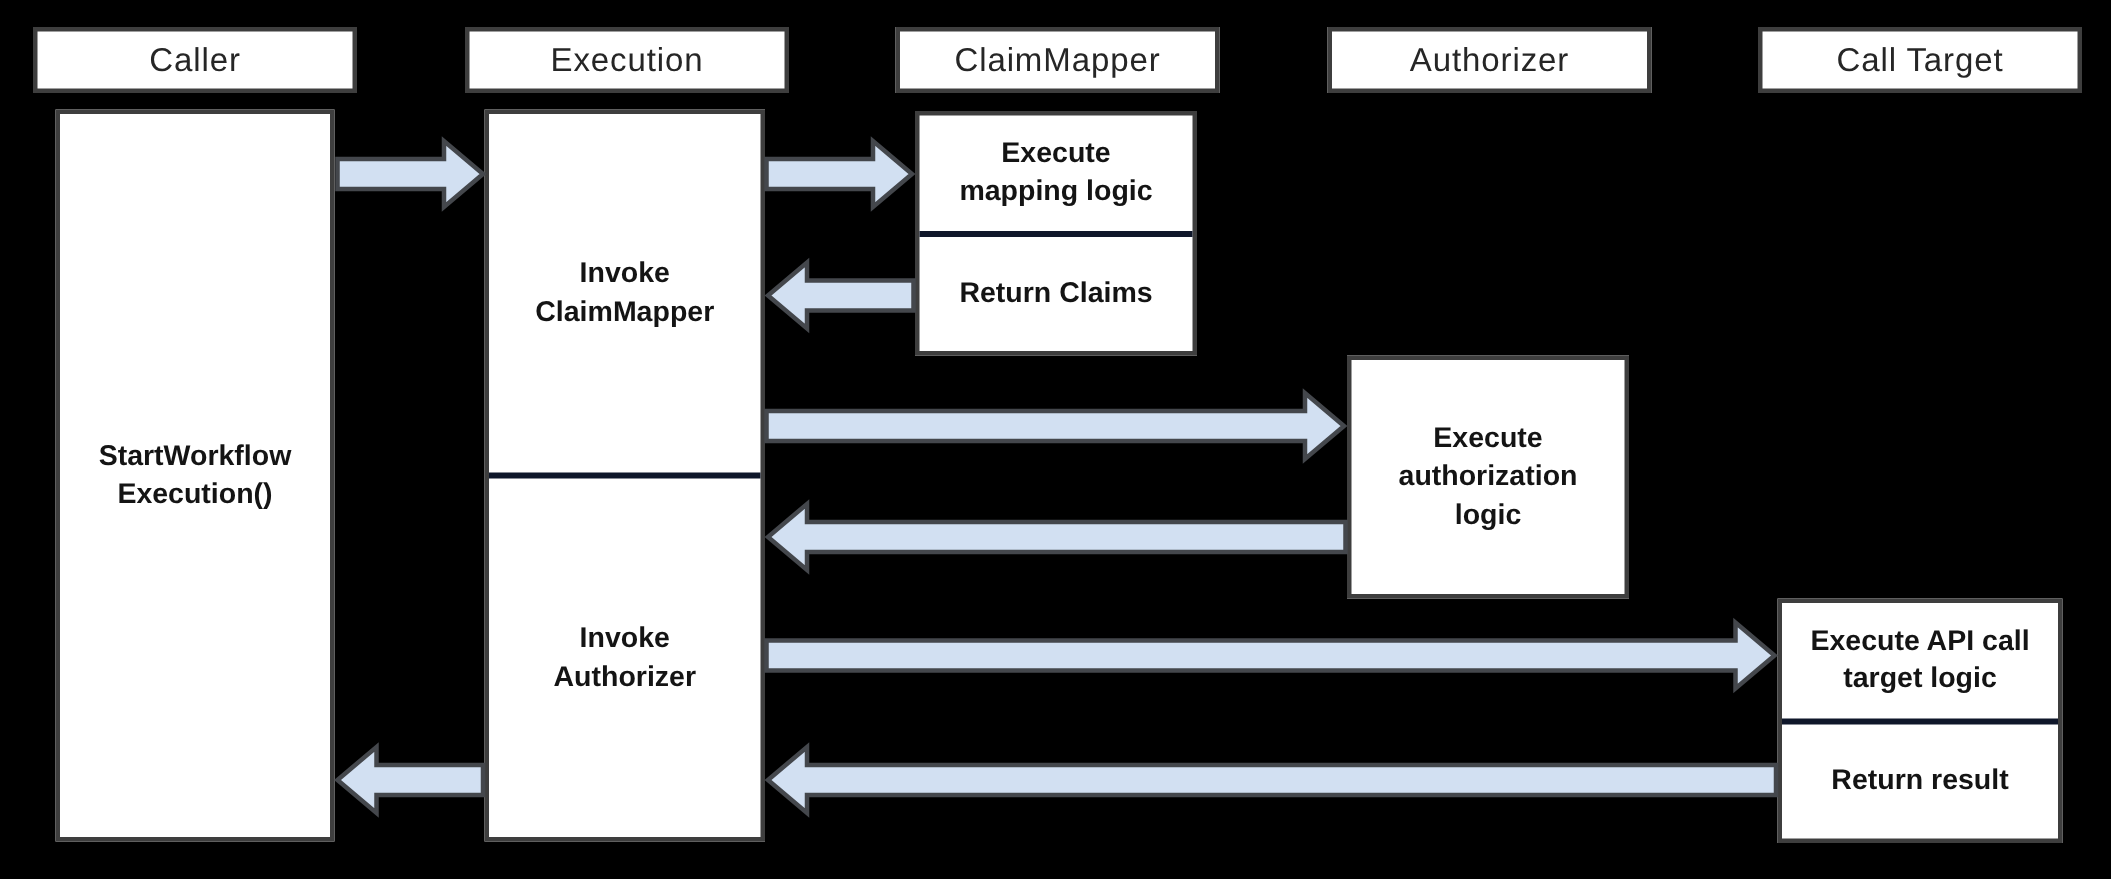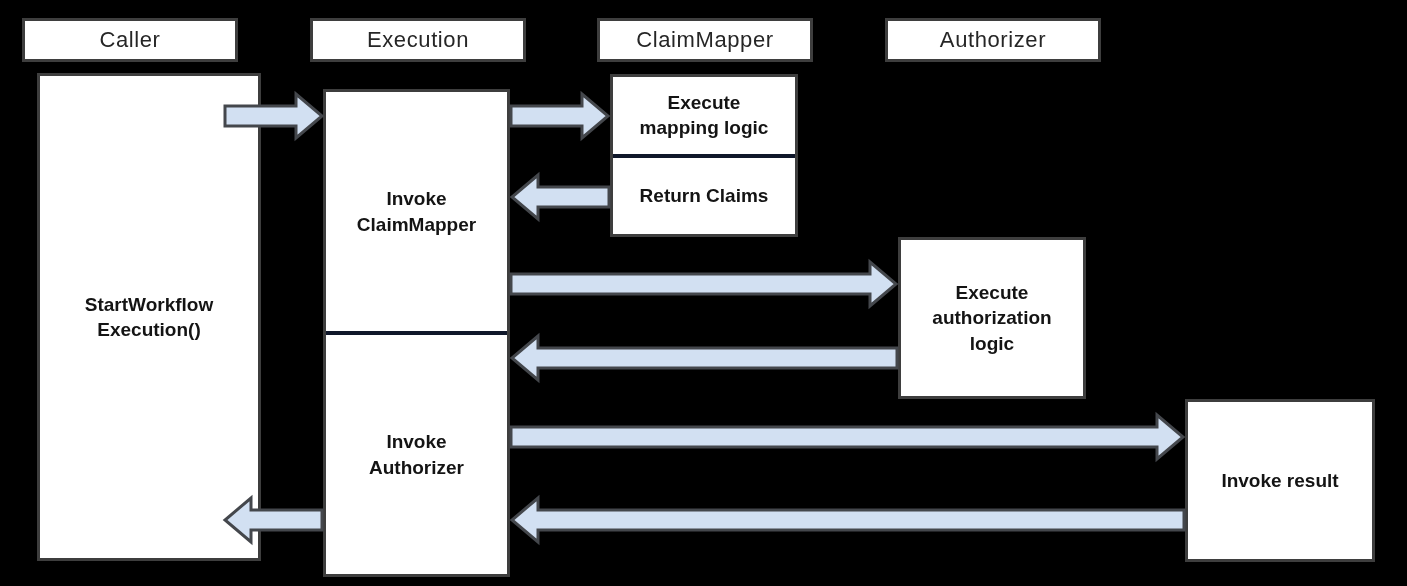--- a/index.html
+++ b/index.html
@@ -55,22 +55,22 @@
     font-weight: bold;
     font-size: 19px;
     line-height: 1.32;
     color: #141414;
     white-space: pre-line;
     padding: 2px 6px;
   }
   .stack .cell + .cell {
     border-top: 4px solid #0f172a;
   }
-  .stack-caller      { left: 37px;   top: 73px;  width: 224px; height: 488px; }
-  .stack-frontend    { left: 323px;  top: 73px;  width: 187px; height: 488px; margin-top: 16px; }
+  .stack-caller      { left: 37px;   top: 73px;  width: 186px; height: 488px; }
+  .stack-frontend    { left: 323px;  top: 73px;  width: 187px; height: 488px; }
   .stack-claimmapper { left: 610px;  top: 74px;  width: 188px; height: 163px; }
   .stack-authorizer  { left: 898px;  top: 237px; width: 188px; height: 162px; }
   .stack-calltarget  { left: 1185px; top: 399px; width: 190px; height: 163px; }
 
   
   .arrows {
     position: absolute;
     left: 0;
     top: 0;
     width: 1407px;
@@ -86,20 +86,21 @@
 </style>
 </head>
 <body>
 
 <div class="canvas">
 
   <div class="hdr hdr-caller">Caller</div>
   <div class="hdr hdr-frontend">Execution</div>
   <div class="hdr hdr-claimmapper">ClaimMapper</div>
   <div class="hdr hdr-authorizer">Authorizer</div>
+  <div class="hdr hdr-calltarget">Call Target</div>
 
   <div class="stack stack-caller">
     <div class="cell">StartWorkflow
 Execution()</div>
   </div>
 
   <div class="stack stack-frontend">
     <div class="cell">Invoke
 ClaimMapper</div>
     <div class="cell">Invoke
@@ -112,21 +113,23 @@
     <div class="cell">Return Claims</div>
   </div>
 
   <div class="stack stack-authorizer">
     <div class="cell">Execute
 authorization
 logic</div>
   </div>
 
   <div class="stack stack-calltarget">
-    <div class="cell">Invoke result</div>
+    <div class="cell">Execute API call
+target logic</div>
+    <div class="cell">Return result</div>
   </div>
 
   <svg class="arrows" viewBox="0 0 1407 586" xmlns="http://www.w3.org/2000/svg">
     <polygon points="225,106 296,106 296,94 322,116 296,138 296,126 225,126"></polygon>
     <polygon points="511,106 582,106 582,94 608,116 582,138 582,126 511,126"></polygon>
     <polygon points="609,187 538,187 538,175 512,197 538,219 538,207 609,207"></polygon>
     <polygon points="511,274 870,274 870,262 896,284 870,306 870,294 511,294"></polygon>
     <polygon points="897,348 538,348 538,336 512,358 538,380 538,368 897,368"></polygon>
     <polygon points="511,427 1157,427 1157,415 1183,437 1157,459 1157,447 511,447"></polygon>
     <polygon points="1184,510 538,510 538,498 512,520 538,542 538,530 1184,530"></polygon>

